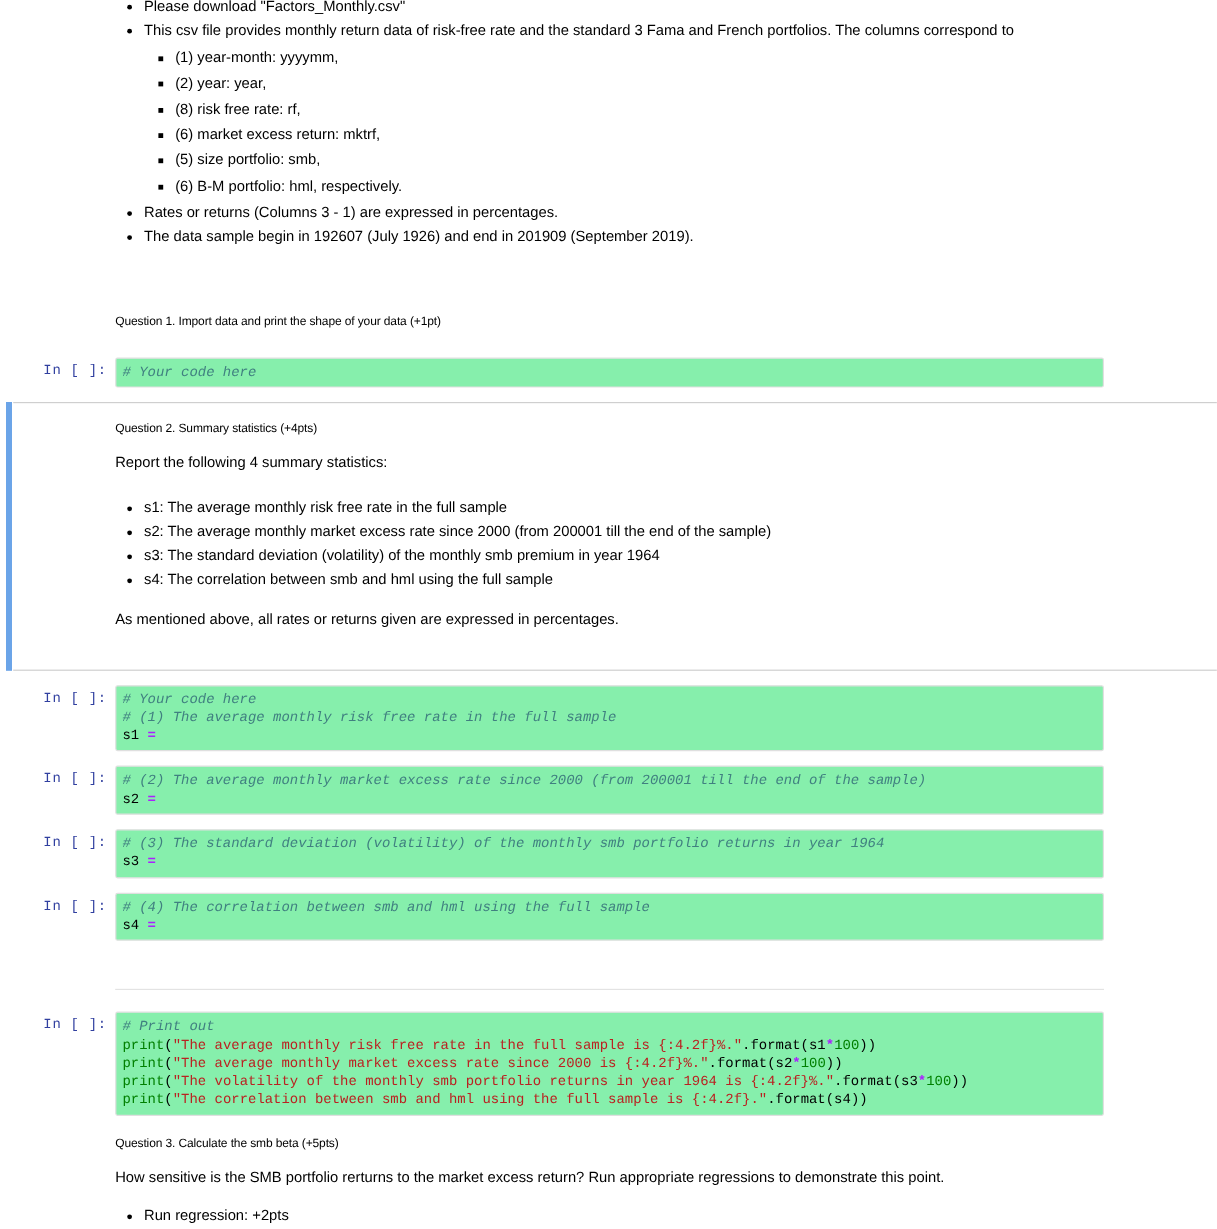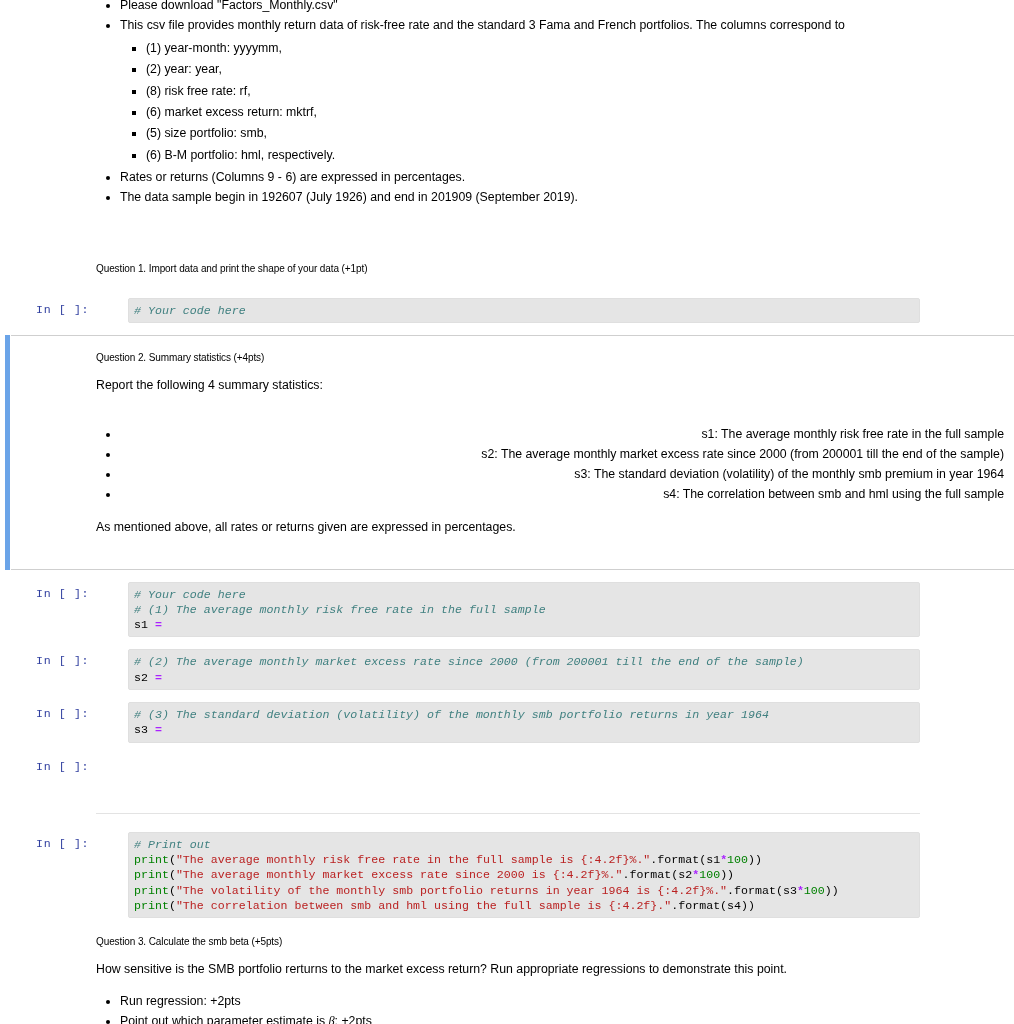--- a/index.html
+++ b/index.html
@@ -109,40 +109,39 @@
   .mi {
     font-family: "Liberation Serif", serif;
     font-style: italic;
   }
 
   
   .code-cell {
     display: flex;
     align-items: flex-start;
     padding: 0;
-    gap: 32px;
   }
   .prompt {
     flex: 0 0 auto;
     width: 96px;
     box-sizing: border-box;
     text-align: right;
     padding-right: 7px;
     padding-top: 5px;
     font-family: "Liberation Mono", monospace;
     font-size: 11.6px;
     color: #303f9f;
     letter-spacing: 0.6px;
     white-space: nowrap;
     user-select: none;
   }
   .input-area {
     flex: 1 1 auto;
     margin-right: 94px;
-    background: #e5e5e5;
+    background: #86efac;
     border: 1px solid #dfdfdf;
     border-radius: 2px;
     padding: 4px 4px 4px 5px;
     box-sizing: border-box;
     overflow: hidden;
   }
   pre.code {
     margin: 0;
     font-family: "Liberation Mono", monospace;
     font-size: 11.6px;
@@ -179,21 +178,21 @@
           <span>This csv file provides monthly return data of risk-free rate and the standard 3 Fama and French portfolios. The columns correspond to</span>
           <ul class="md-ul md-ul-2">
             <li>(1) year-month: yyyymm,</li>
             <li>(2) year: year,</li>
             <li>(8) risk free rate: rf,</li>
             <li>(6) market excess return: mktrf,</li>
             <li>(5) size portfolio: smb,</li>
             <li>(6) B-M portfolio: hml, respectively.</li>
           </ul>
         </li>
-        <li>Rates or returns (Columns 9 - 6) are expressed in percentages.</li>
+        <li>Rates or returns (Columns 3 - 1) are expressed in percentages.</li>
         <li>The data sample begin in 192607 (July 1926) and end in 201909 (September 2019).</li>
       </ul>
     </div>
   </div>
 
   <div class="spacer-44"></div>
 
   <div class="cell md-cell">
     <div class="md-inner">
       <h3 class="q-title">Question 1. Import data and print the shape of your data (+1pt)</h3>
@@ -208,21 +207,21 @@
       <pre class="code"><span class="tok-comment"># Your code here</span></pre>
     </div>
   </div>
 
   <div class="spacer-12"></div>
 
   <div class="cell md-cell selected">
     <div class="md-inner">
       <h3 class="q-title">Question 2. Summary statistics (+4pts)</h3>
       <p class="md-p">Report the following 4 summary statistics:</p>
-      <ul class="md-ul" style="margin-top:30px;margin-bottom:14px;text-align:right;">
+      <ul class="md-ul" style="margin-top:19px;margin-bottom:14px;">
         <li>s1: The average monthly risk free rate in the full sample</li>
         <li>s2: The average monthly market excess rate since 2000 (from 200001 till the end of the sample)</li>
         <li>s3: The standard deviation (volatility) of the monthly smb premium in year 1964</li>
         <li>s4: The correlation between smb and hml using the full sample</li>
       </ul>
       <p class="md-p" style="margin-bottom:18px;">As mentioned above, all rates or returns given are expressed in percentages.</p>
     </div>
   </div>
 
   <div class="spacer-12"></div>
@@ -253,20 +252,24 @@
     <div class="input-area">
       <pre class="code"><span class="tok-comment"># (3) The standard deviation (volatility) of the monthly smb portfolio returns in year 1964</span>
 <span class="tok-plain">s3</span> <span class="tok-op">=</span></pre>
     </div>
   </div>
 
   <div class="spacer-12"></div>
 
   <div class="cell code-cell">
     <div class="prompt">In [ ]:</div>
+    <div class="input-area">
+      <pre class="code"><span class="tok-comment"># (4) The correlation between smb and hml using the full sample</span>
+<span class="tok-plain">s4</span> <span class="tok-op">=</span></pre>
+    </div>
   </div>
 
   <div class="spacer-28"></div>
 
   <div class="cell md-cell">
     <div class="md-inner" style="padding-right:94px;">
       <hr class="md-hr">
     </div>
   </div>
 

